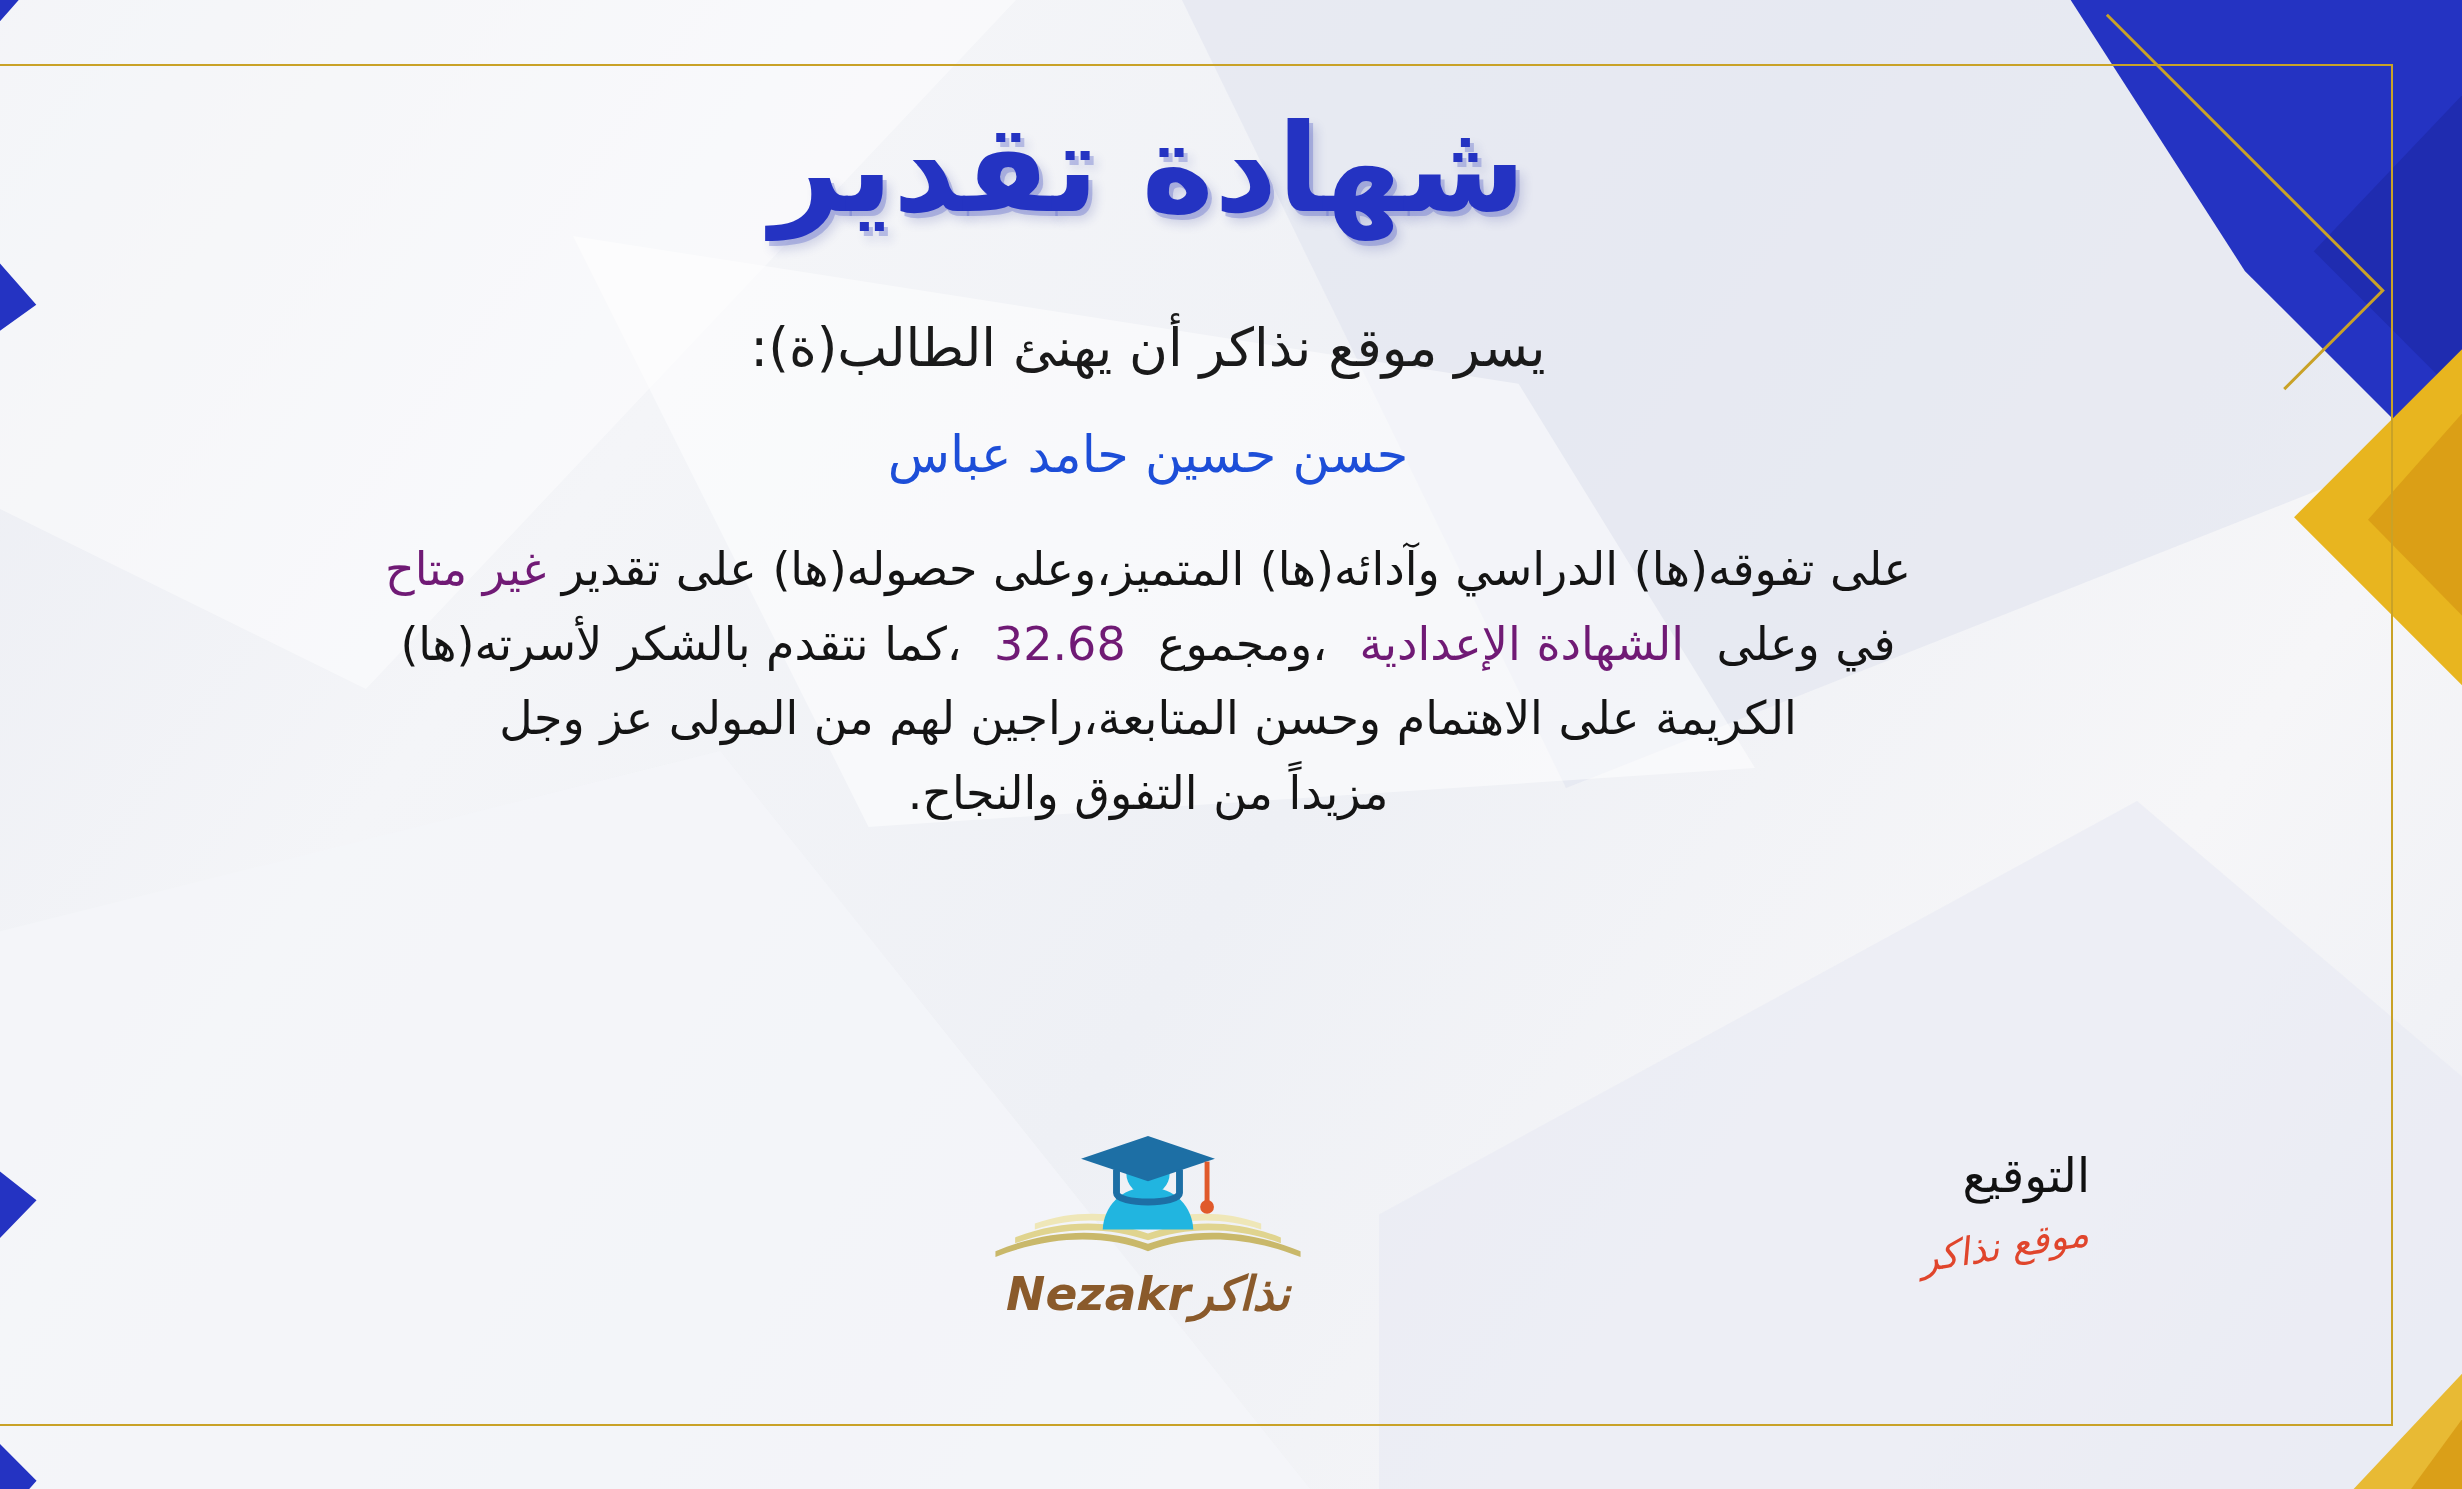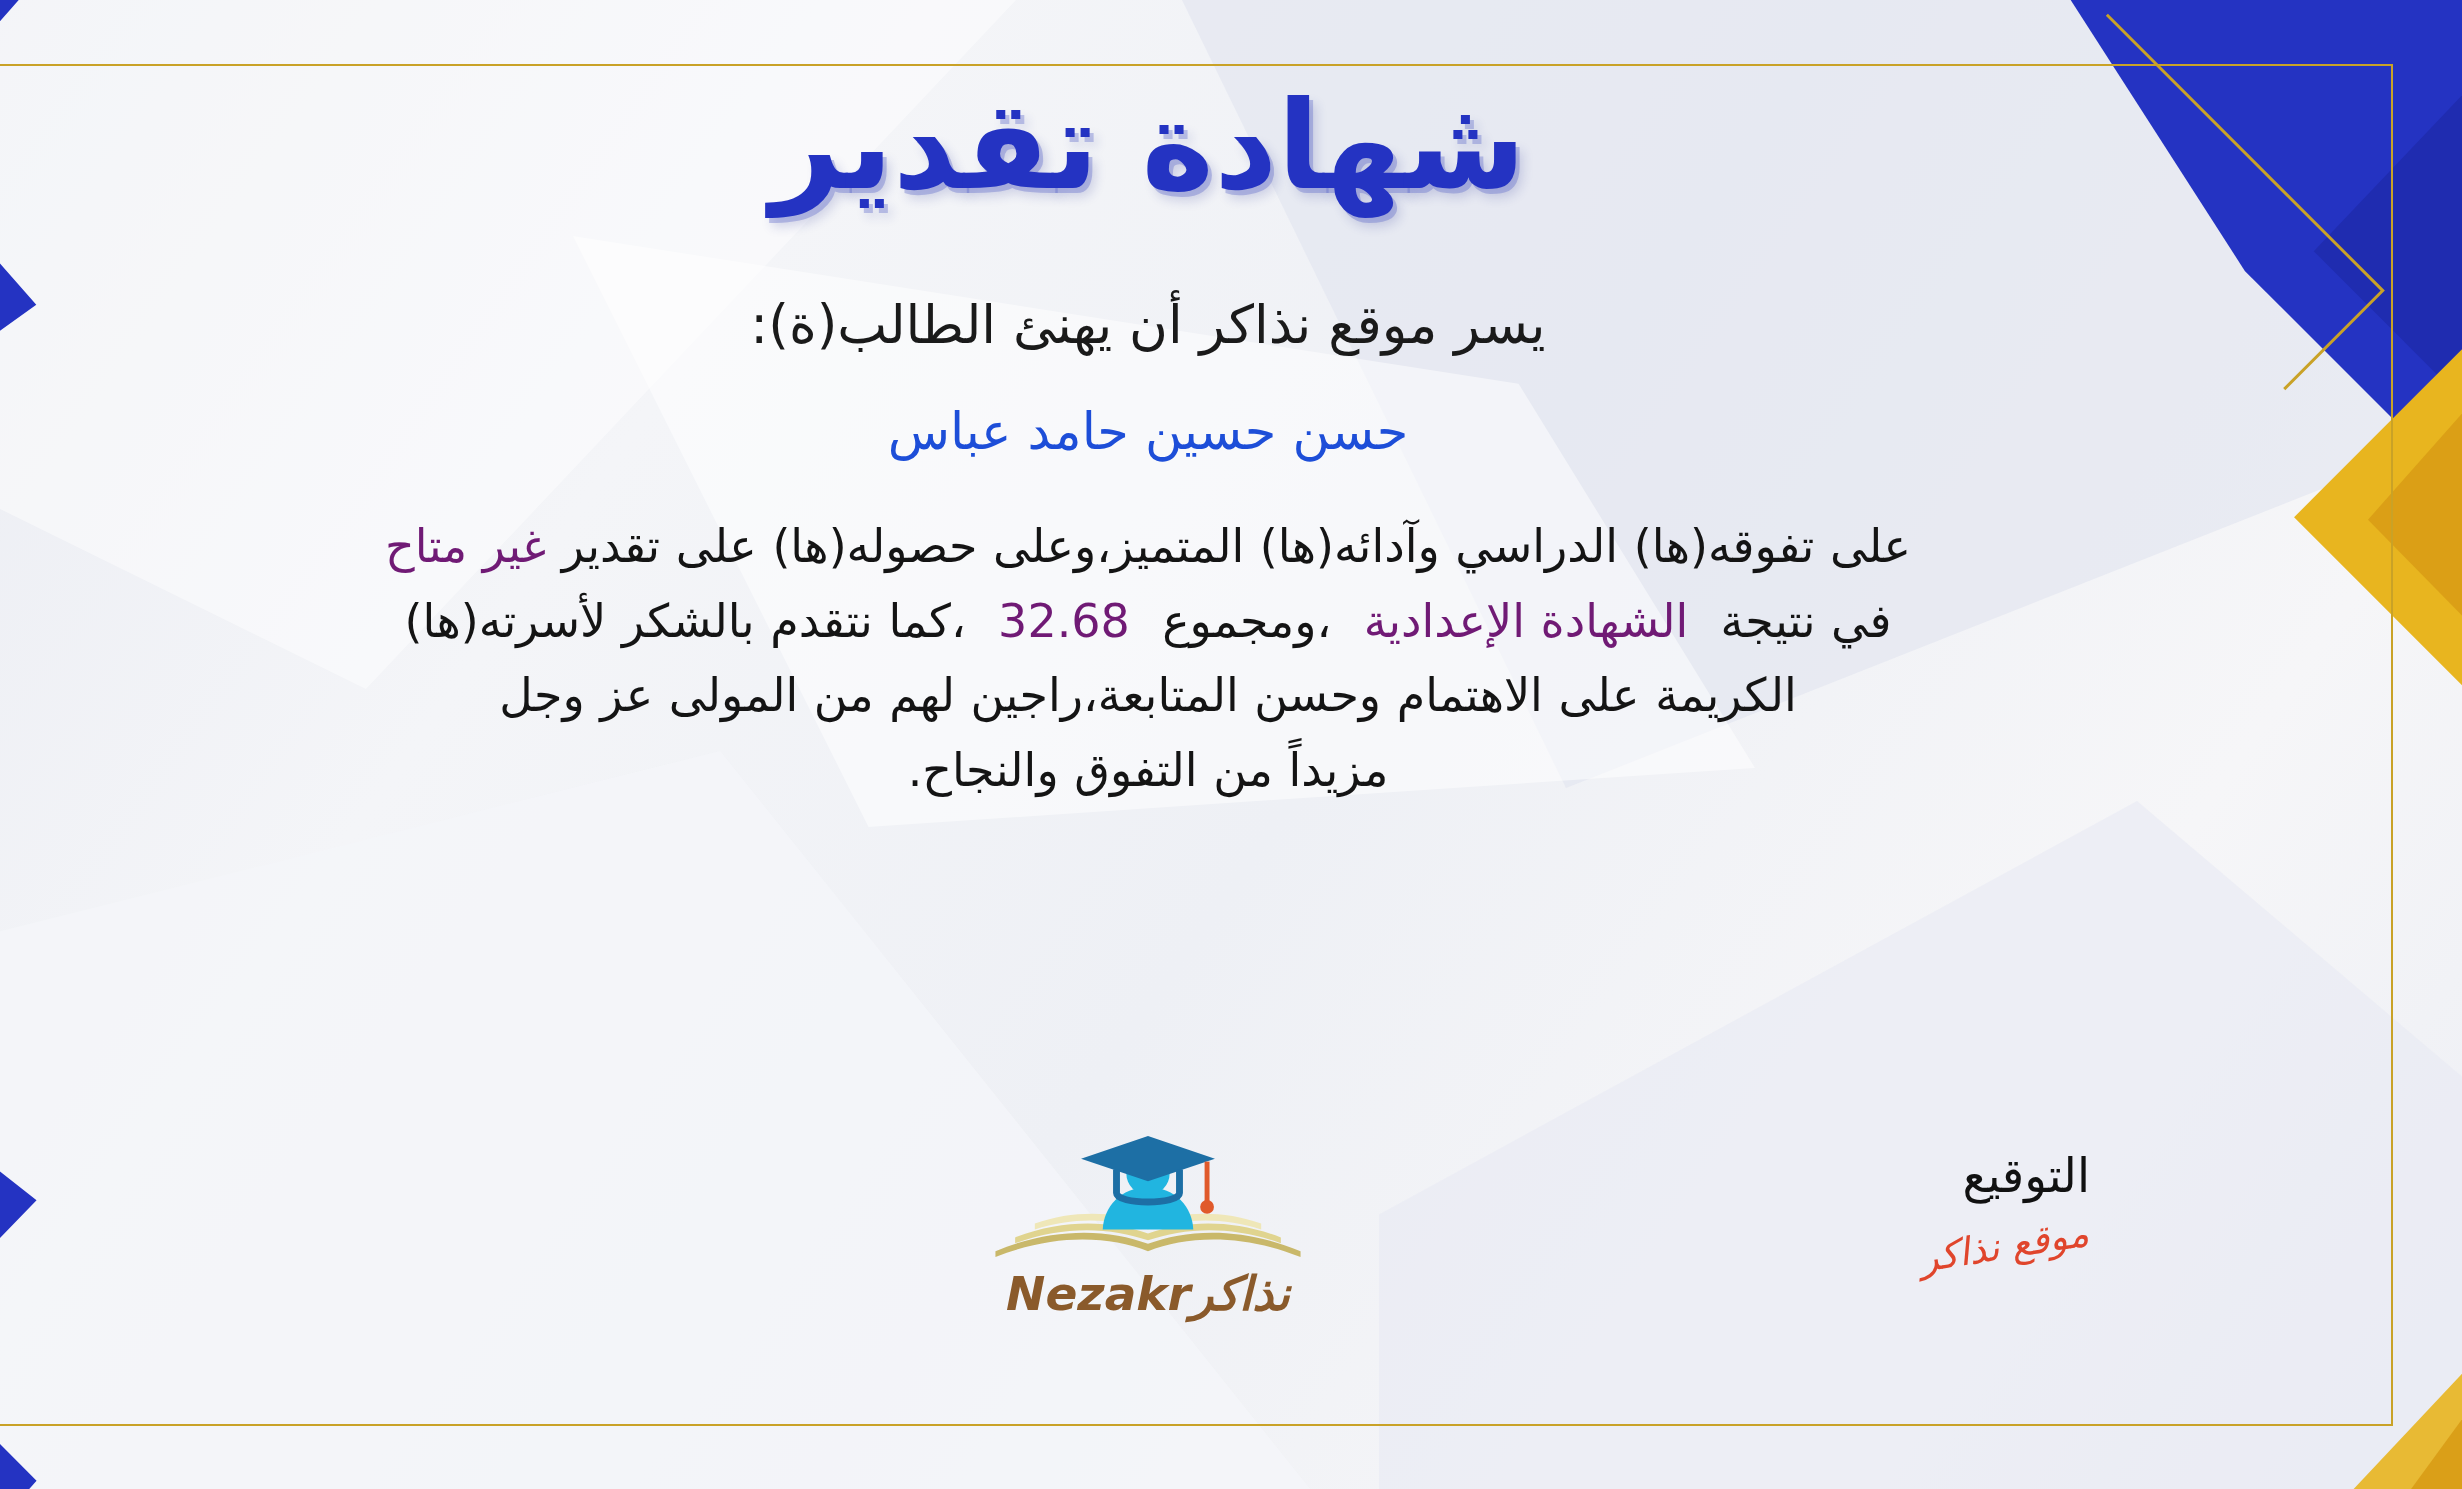--- a/index.html
+++ b/index.html
@@ -93,21 +93,21 @@
     position: absolute;
     top: 0; left: 0; right: 0; bottom: 0;
     display: flex;
     flex-direction: column;
     align-items: center;
     padding: 74px 207px 59px 207px;
     box-sizing: border-box;
   }
 
   .title {
-    margin-top: 4px;
+    margin-top: 27px;
     font-family: "DejaVu Sans", sans-serif;
     font-size: 123px;
     font-weight: bold;
     color: #2433c2;
     letter-spacing: -3px;
     text-shadow:
       3.9px 4.9px 0 rgba(90,100,200,0.35),
       6.9px 8.9px 10.8px rgba(40,50,150,0.18);
     line-height: 1.1;
     white-space: nowrap;
@@ -246,21 +246,21 @@
     <div class="body-block">
 
       <div class="greeting">يسر موقع نذاكر أن يهنئ الطالب(ة):</div>
 
       <div class="student-name">حسن حسين حامد عباس</div>
 
       <div class="paragraph">
         <span>على تفوقه(ها) الدراسي وآدائه(ها) المتميز،وعلى حصوله(ها) على تقدير</span>
         <span class="hl-red">غير متاح</span>
         <br>
-        <span>في نتيجة</span>
+        <span>في وعلى</span>
         <span class="sp-wide hl-red">الشهادة الإعدادية</span>
         <span>،ومجموع</span>
         <span class="sp-wide hl-red">32.68</span>
         <span>،كما نتقدم بالشكر لأسرته(ها)</span>
         <br>
         <span>الكريمة على الاهتمام وحسن المتابعة،راجين لهم من المولى عز وجل</span>
         <br>
         <span>مزيداً من التفوق والنجاح.</span>
       </div>
 

